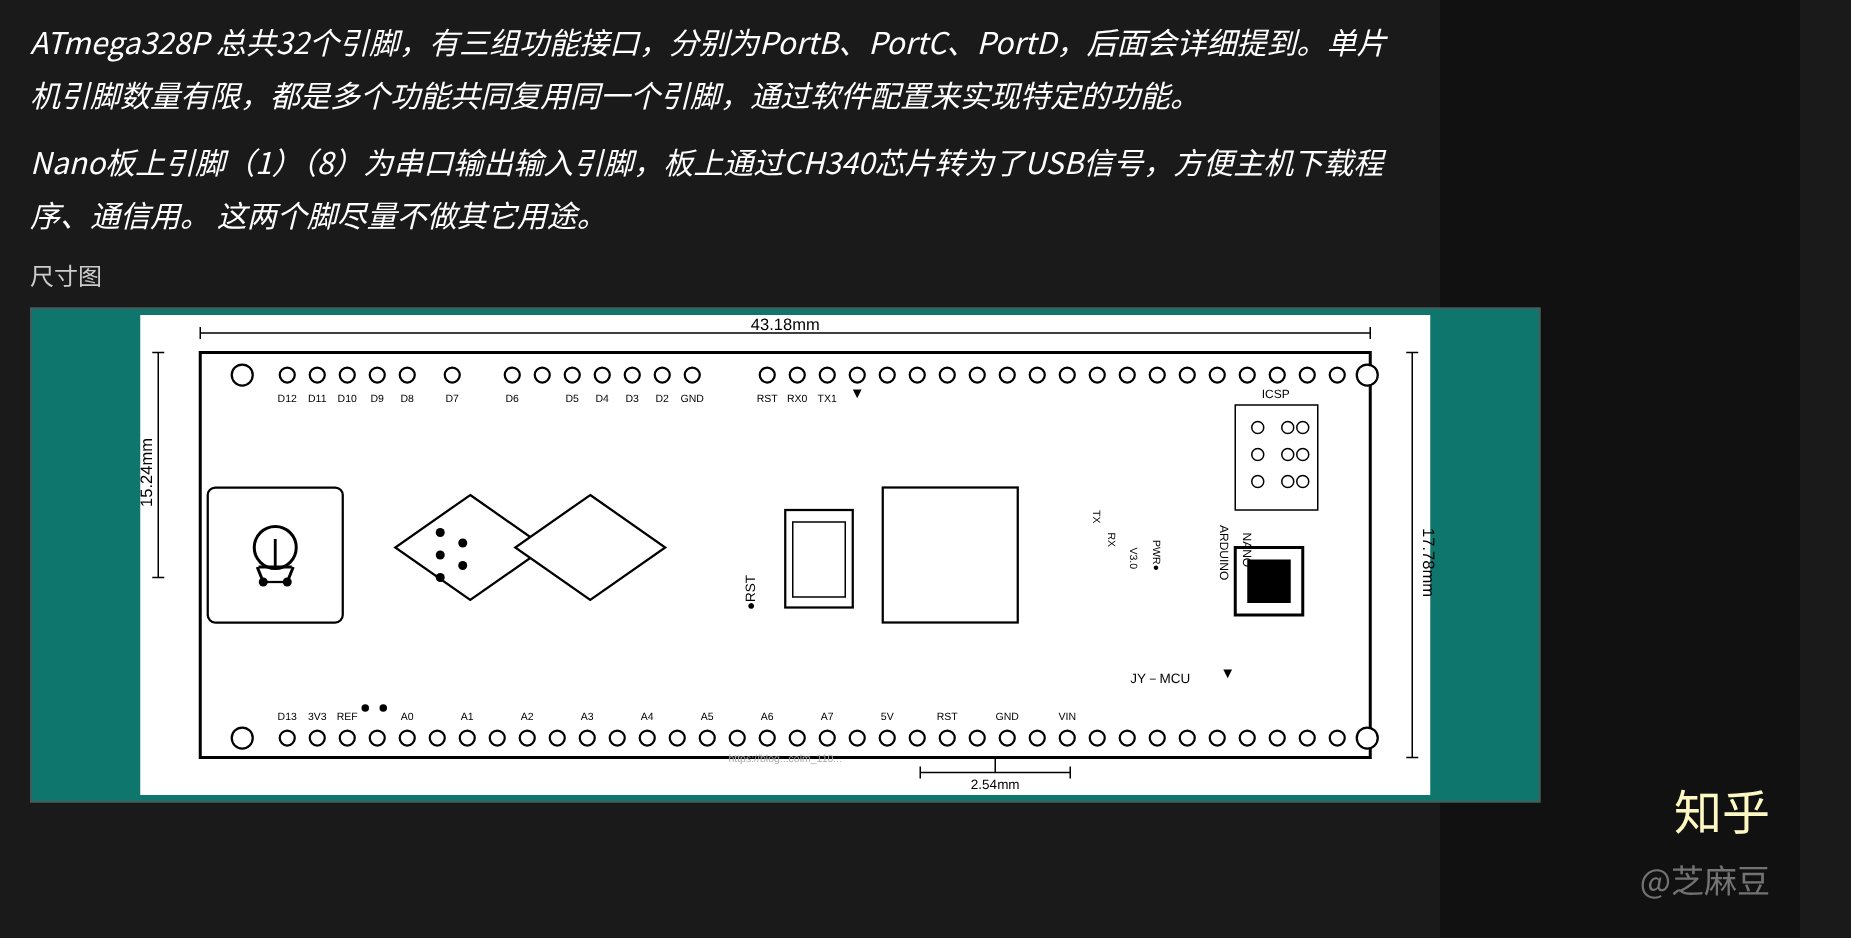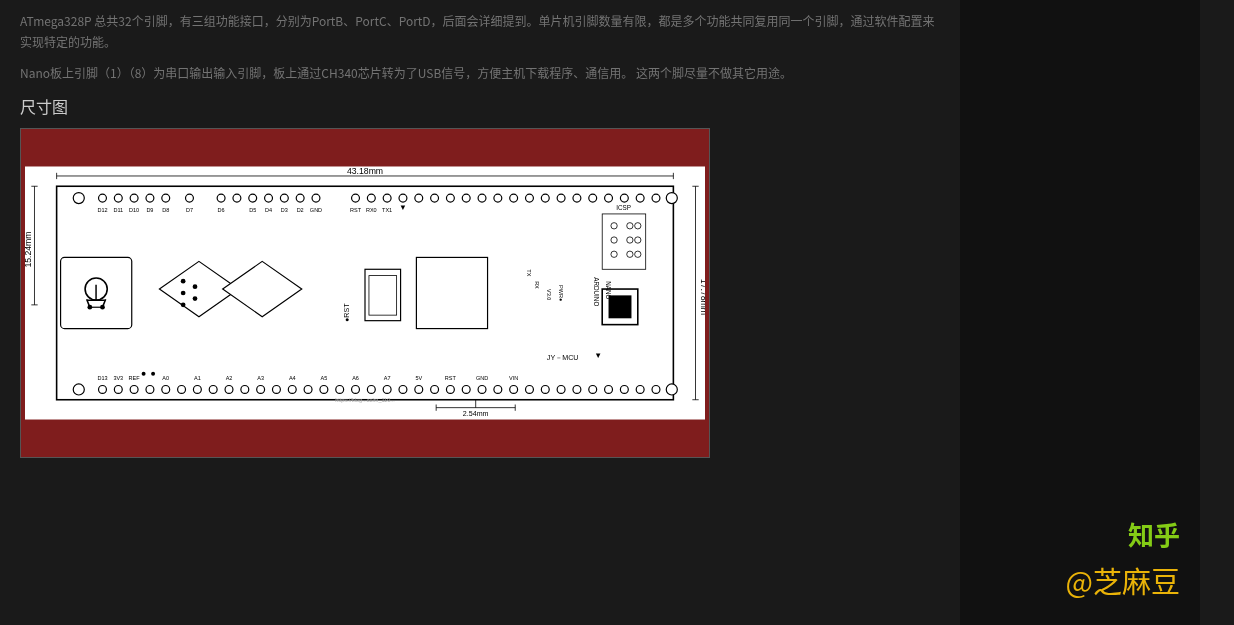--- a/index.html
+++ b/index.html
@@ -16,37 +16,38 @@
       display: flex;
       width: 1234px;
       min-height: 625px;
     }
     .main-content {
       flex: 1;
       padding: 10px 20px 10px 20px;
       max-width: 960px;
     }
     .text-block {
-      color: #737373;
-      font-size: 12px;
+      color: #ffffff;
+      font-size: 20px;
       line-height: 1.75;
       margin-bottom: 10px;
+      font-style: italic;
     }
     .section-title {
       color: #cccccc;
       font-size: 16px;
       margin: 10px 0 8px 0;
     }
     .diagram-container {
-      background: #7f1d1d;
+      background: #0f766e;
       border: 1px solid #555;
       display: inline-block;
       padding: 4px;
       position: relative;
-      width: 690px;
+      width: 1007px;
       height: 330px;
       overflow: hidden;
     }
     
     .board-svg {
       width: 100%;
       height: 100%;
     }
     .right-panel {
       width: 240px;
@@ -55,27 +56,27 @@
       display: flex;
       flex-direction: column;
       align-items: flex-end;
       justify-content: flex-end;
       padding: 20px;
     }
     .zhihu-credit {
       text-align: right;
     }
     .zhihu-credit .site {
-      font-size: 26px;
-      font-weight: bold;
-      color: #84cc16;
+      font-size: 32px;
+      font-weight: normal;
+      color: #fef9c3;
     }
     .zhihu-credit .author {
-      font-size: 29px;
-      color: #eab308;
+      font-size: 22px;
+      color: #737373;
     }
   </style>
 </head>
 <body>
 
 <div class="page-wrapper">
   <div class="main-content">
     <p class="text-block">ATmega328P 总共32个引脚，有三组功能接口，分别为PortB、PortC、PortD，后面会详细提到。单片机引脚数量有限，都是多个功能共同复用同一个引脚，通过软件配置来实现特定的功能。</p>
     <p class="text-block">Nano板上引脚（1）（8）为串口输出输入引脚，板上通过CH340芯片转为了USB信号，方便主机下载程序、通信用。 这两个脚尽量不做其它用途。</p>
     <p class="section-title">尺寸图</p>

